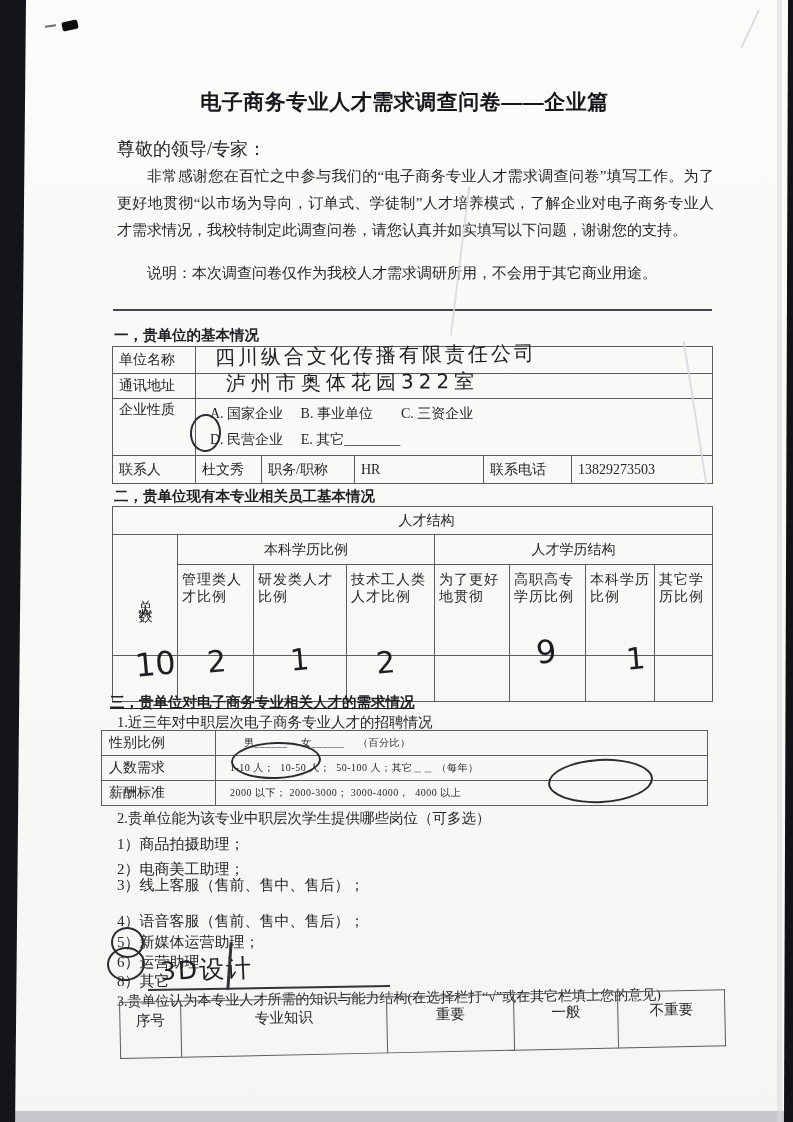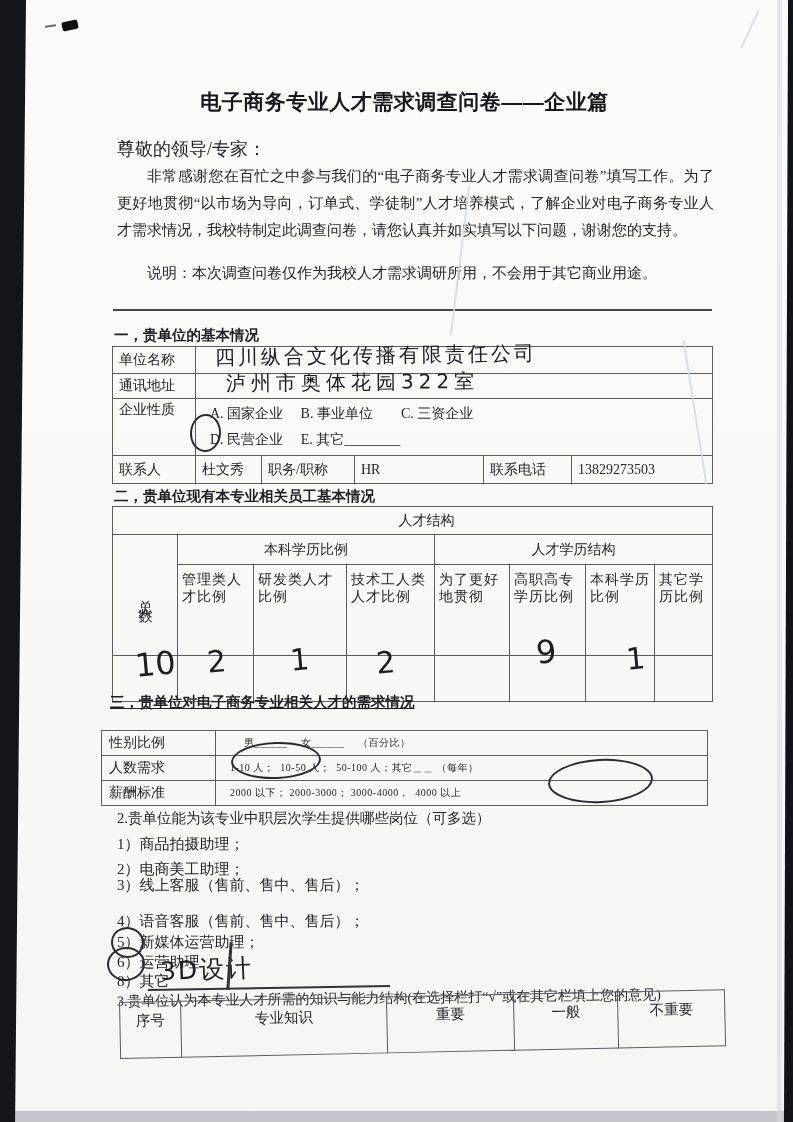--- a/index.html
+++ b/index.html
@@ -191,20 +191,21 @@
       <td></td>
       <td></td>
       <td></td>
       <td></td>
       <td></td>
     </tr>
   </tbody>
     </table>
 
   <div class="sec-head" style="left:110px; top:693px;text-decoration:underline;">三，贵单位对电子商务专业相关人才的需求情况</div>
+  <div class="sub-head" style="left:117px; top:713px;">1.近三年对中职层次电子商务专业人才的招聘情况</div>
   <table class="t3">
     <colgroup>
         <col style="width:114px">
         <col style="width:492px">
       </colgroup>
     <tbody>
         <tr>
       <td class="lbl">性别比例</td>
       <td class="c g">男______　 女______　 （百分比）</td>
     </tr>

